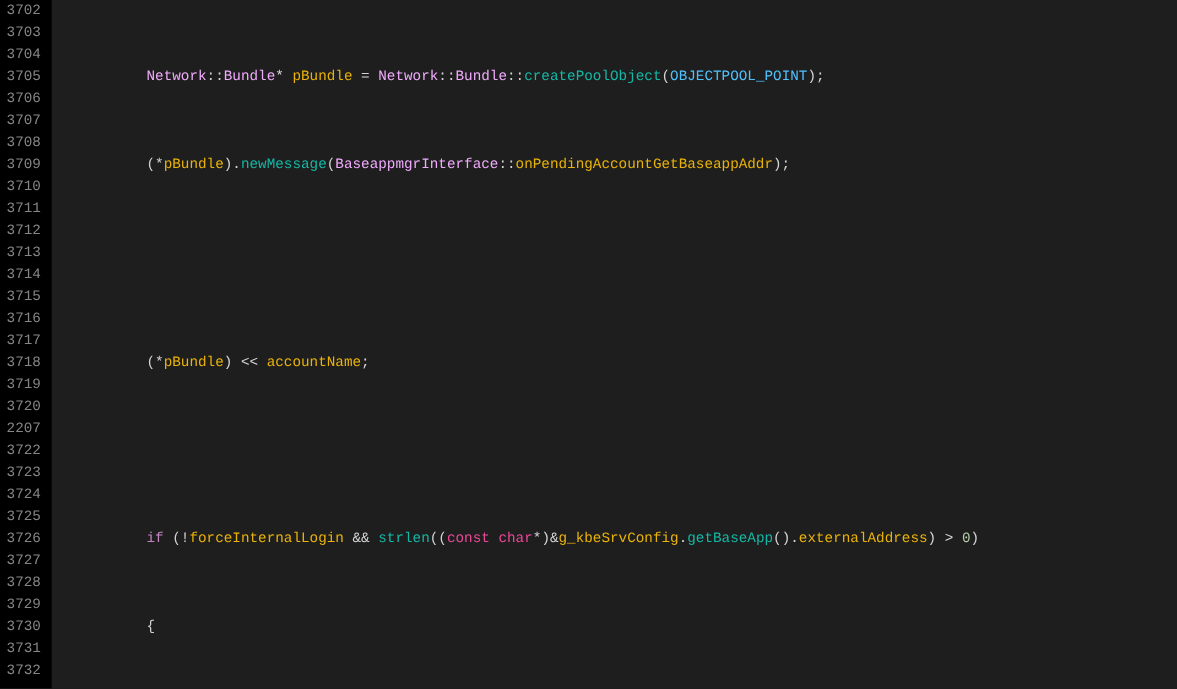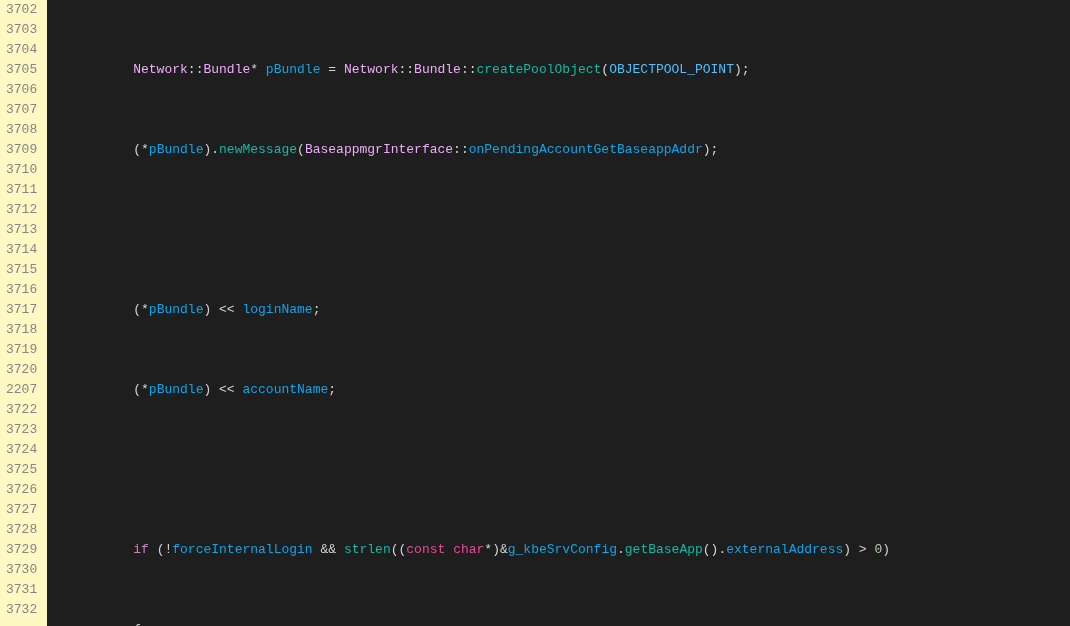--- a/index.html
+++ b/index.html
@@ -13,41 +13,41 @@
     overflow: hidden;
     width: 1070px;
     height: 626px;
   }
   .editor {
     display: flex;
     width: 1070px;
     height: 626px;
   }
   .gutter {
-    background: #fef9c3;
+    background: #000000;
     color: #858585;
     text-align: right;
     padding: 0 10px 0 6px;
     user-select: none;
     flex: 0 0 auto;
   }
   .gutter div {
     height: 20px;
   }
   .code {
     white-space: pre;
     padding: 0 0 0 6px;
     flex: 1 1 auto;
     overflow: hidden;
   }
   .code .line {
     height: 20px;
   }
   .tok-type    { color: #f0abfc; }
-  .tok-var     { color: #0ea5e9; }
+  .tok-var     { color: #eab308; }
   .tok-fn      { color: #14b8a6; }
   .tok-keyword { color: #c586c0; text-align: right; }
   .tok-blue    { color: #ec4899; }
   .tok-const   { color: #4fc1ff; }
   .tok-num     { color: #b5cea8; }
   .tok-punc    { color: #d4d4d4; }
   .indent1 { padding-left: 80px; display:inline-block; box-sizing:border-box; }
 </style>
 </head>
 <body>
@@ -87,21 +87,20 @@
       <div>3732</div>
     </div>
   <div class="code">
 
     <div class="line"><span class="indent1"><span class="tok-type">Network</span><span class="tok-punc">::</span><span class="tok-type">Bundle</span><span class="tok-punc">* </span><span class="tok-var">pBundle</span><span class="tok-punc"> = </span><span class="tok-type">Network</span><span class="tok-punc">::</span><span class="tok-type">Bundle</span><span class="tok-punc">::</span><span class="tok-fn">createPoolObject</span><span class="tok-punc">(</span><span class="tok-const">OBJECTPOOL_POINT</span><span class="tok-punc">);</span></span></div>
 
     <div class="line"><span class="indent1"><span class="tok-punc">(*</span><span class="tok-var">pBundle</span><span class="tok-punc">).</span><span class="tok-fn">newMessage</span><span class="tok-punc">(</span><span class="tok-type">BaseappmgrInterface</span><span class="tok-punc">::</span><span class="tok-var">onPendingAccountGetBaseappAddr</span><span class="tok-punc">);</span></span></div>
 
     <div class="line"></div>
 
-    <div class="line"><span class="indent1"><span class="tok-punc">(*</span><span class="tok-var">pBundle</span><span class="tok-punc">) &lt;&lt; </span><span class="tok-var">loginName</span><span class="tok-punc">;</span></span></div>
 
     <div class="line"><span class="indent1"><span class="tok-punc">(*</span><span class="tok-var">pBundle</span><span class="tok-punc">) &lt;&lt; </span><span class="tok-var">accountName</span><span class="tok-punc">;</span></span></div>
 
     <div class="line"></div>
 
     <div class="line"><span class="indent1"><span class="tok-keyword">if</span><span class="tok-punc"> (!</span><span class="tok-var">forceInternalLogin</span><span class="tok-punc"> &amp;&amp; </span><span class="tok-fn">strlen</span><span class="tok-punc">((</span><span class="tok-blue">const</span><span class="tok-punc"> </span><span class="tok-blue">char</span><span class="tok-punc">*)&amp;</span><span class="tok-var">g_kbeSrvConfig</span><span class="tok-punc">.</span><span class="tok-fn">getBaseApp</span><span class="tok-punc">().</span><span class="tok-var">externalAddress</span><span class="tok-punc">) &gt; </span><span class="tok-num">0</span><span class="tok-punc">)</span></span></div>
 
     <div class="line"><span class="indent1"><span class="tok-punc">{</span></span></div>
 
     

